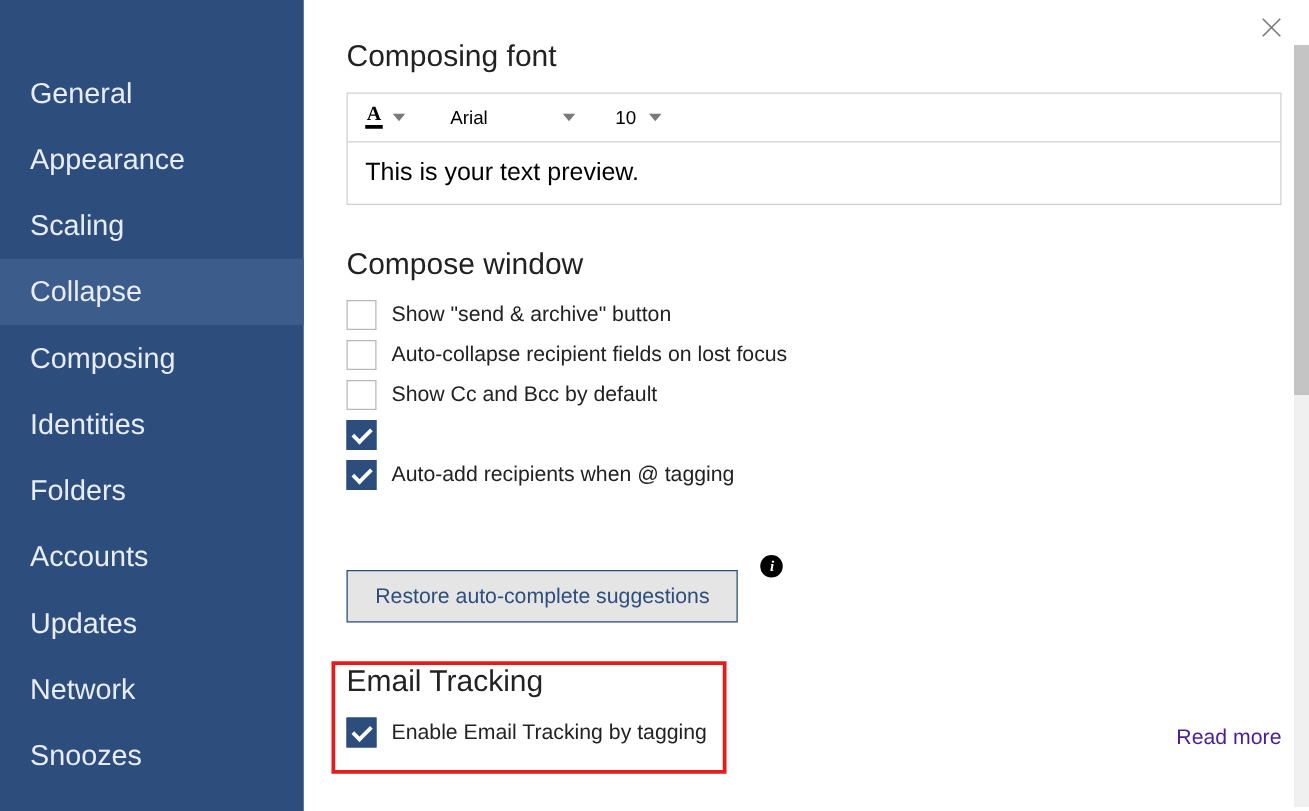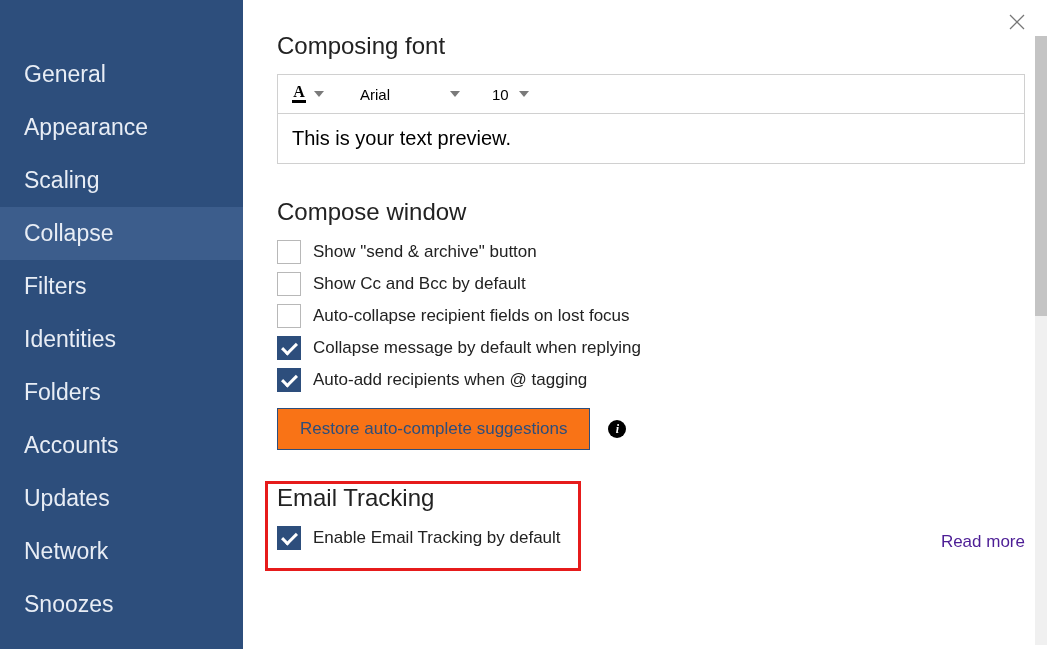--- a/index.html
+++ b/index.html
@@ -149,25 +149,26 @@
     .restore-row {
       display: flex;
       align-items: center;
       gap: 18px;
       margin-top: 10px;
       margin-bottom: 34px;
     }
     .restore-btn {
       border: 1px solid #2d4e7c;
       color: #2d4e7c;
-      background: #f97316;
+      background: #e5e5e5;
       padding: 10px 22px;
       font-size: 17px;
       cursor: pointer;
       font-family: inherit;
+      margin-top: 48px;
     }
     .info-icon {
       width: 18px;
       height: 18px;
       border-radius: 50%;
       background: #000;
       color: #fff;
       display: inline-flex;
       align-items: center;
       justify-content: center;
@@ -217,21 +218,21 @@
     }
   </style>
 </head>
 <body>
 
 <div class="sidebar">
   <div class="sidebar-item">General</div>
   <div class="sidebar-item">Appearance</div>
   <div class="sidebar-item">Scaling</div>
   <div class="sidebar-item active">Collapse</div>
-  <div class="sidebar-item">Filters</div>
+  <div class="sidebar-item">Composing</div>
   <div class="sidebar-item">Identities</div>
   <div class="sidebar-item">Folders</div>
   <div class="sidebar-item">Accounts</div>
   <div class="sidebar-item">Updates</div>
   <div class="sidebar-item">Network</div>
   <div class="sidebar-item">Snoozes</div>
 </div>
 
 <div class="main">
 
@@ -267,48 +268,47 @@
 
   <div class="section-title">Compose window</div>
 
   <div class="compose-options">
     <div class="checkbox-row">
       <span class="checkbox"></span>
       <span class="checkbox-label">Show "send &amp; archive" button</span>
     </div>
     <div class="checkbox-row">
       <span class="checkbox"></span>
+      <span class="checkbox-label">Auto-collapse recipient fields on lost focus</span>
+    </div>
+    <div class="checkbox-row">
+      <span class="checkbox"></span>
       <span class="checkbox-label">Show Cc and Bcc by default</span>
     </div>
     <div class="checkbox-row">
-      <span class="checkbox"></span>
-      <span class="checkbox-label">Auto-collapse recipient fields on lost focus</span>
-    </div>
-    <div class="checkbox-row">
       <span class="checkbox checked"></span>
-      <span class="checkbox-label">Collapse message by default when replying</span>
     </div>
     <div class="checkbox-row">
       <span class="checkbox checked"></span>
       <span class="checkbox-label">Auto-add recipients when @ tagging</span>
     </div>
   </div>
 
   <div class="restore-row">
     <button class="restore-btn">Restore auto-complete suggestions</button>
     <span class="info-icon">i</span>
   </div>
 
   <div class="tracking-section">
     <div class="highlight-box"></div>
     <div class="section-title">Email Tracking</div>
     <div class="tracking-row">
       <div class="checkbox-row">
         <span class="checkbox checked"></span>
-        <span class="checkbox-label">Enable Email Tracking by default</span>
+        <span class="checkbox-label">Enable Email Tracking by tagging</span>
       </div>
       <span class="readmore">Read more</span>
     </div>
   </div>
 
 </div>
 
 <div class="scrollbar">
   <div class="scrollbar-thumb"></div>
 </div>

